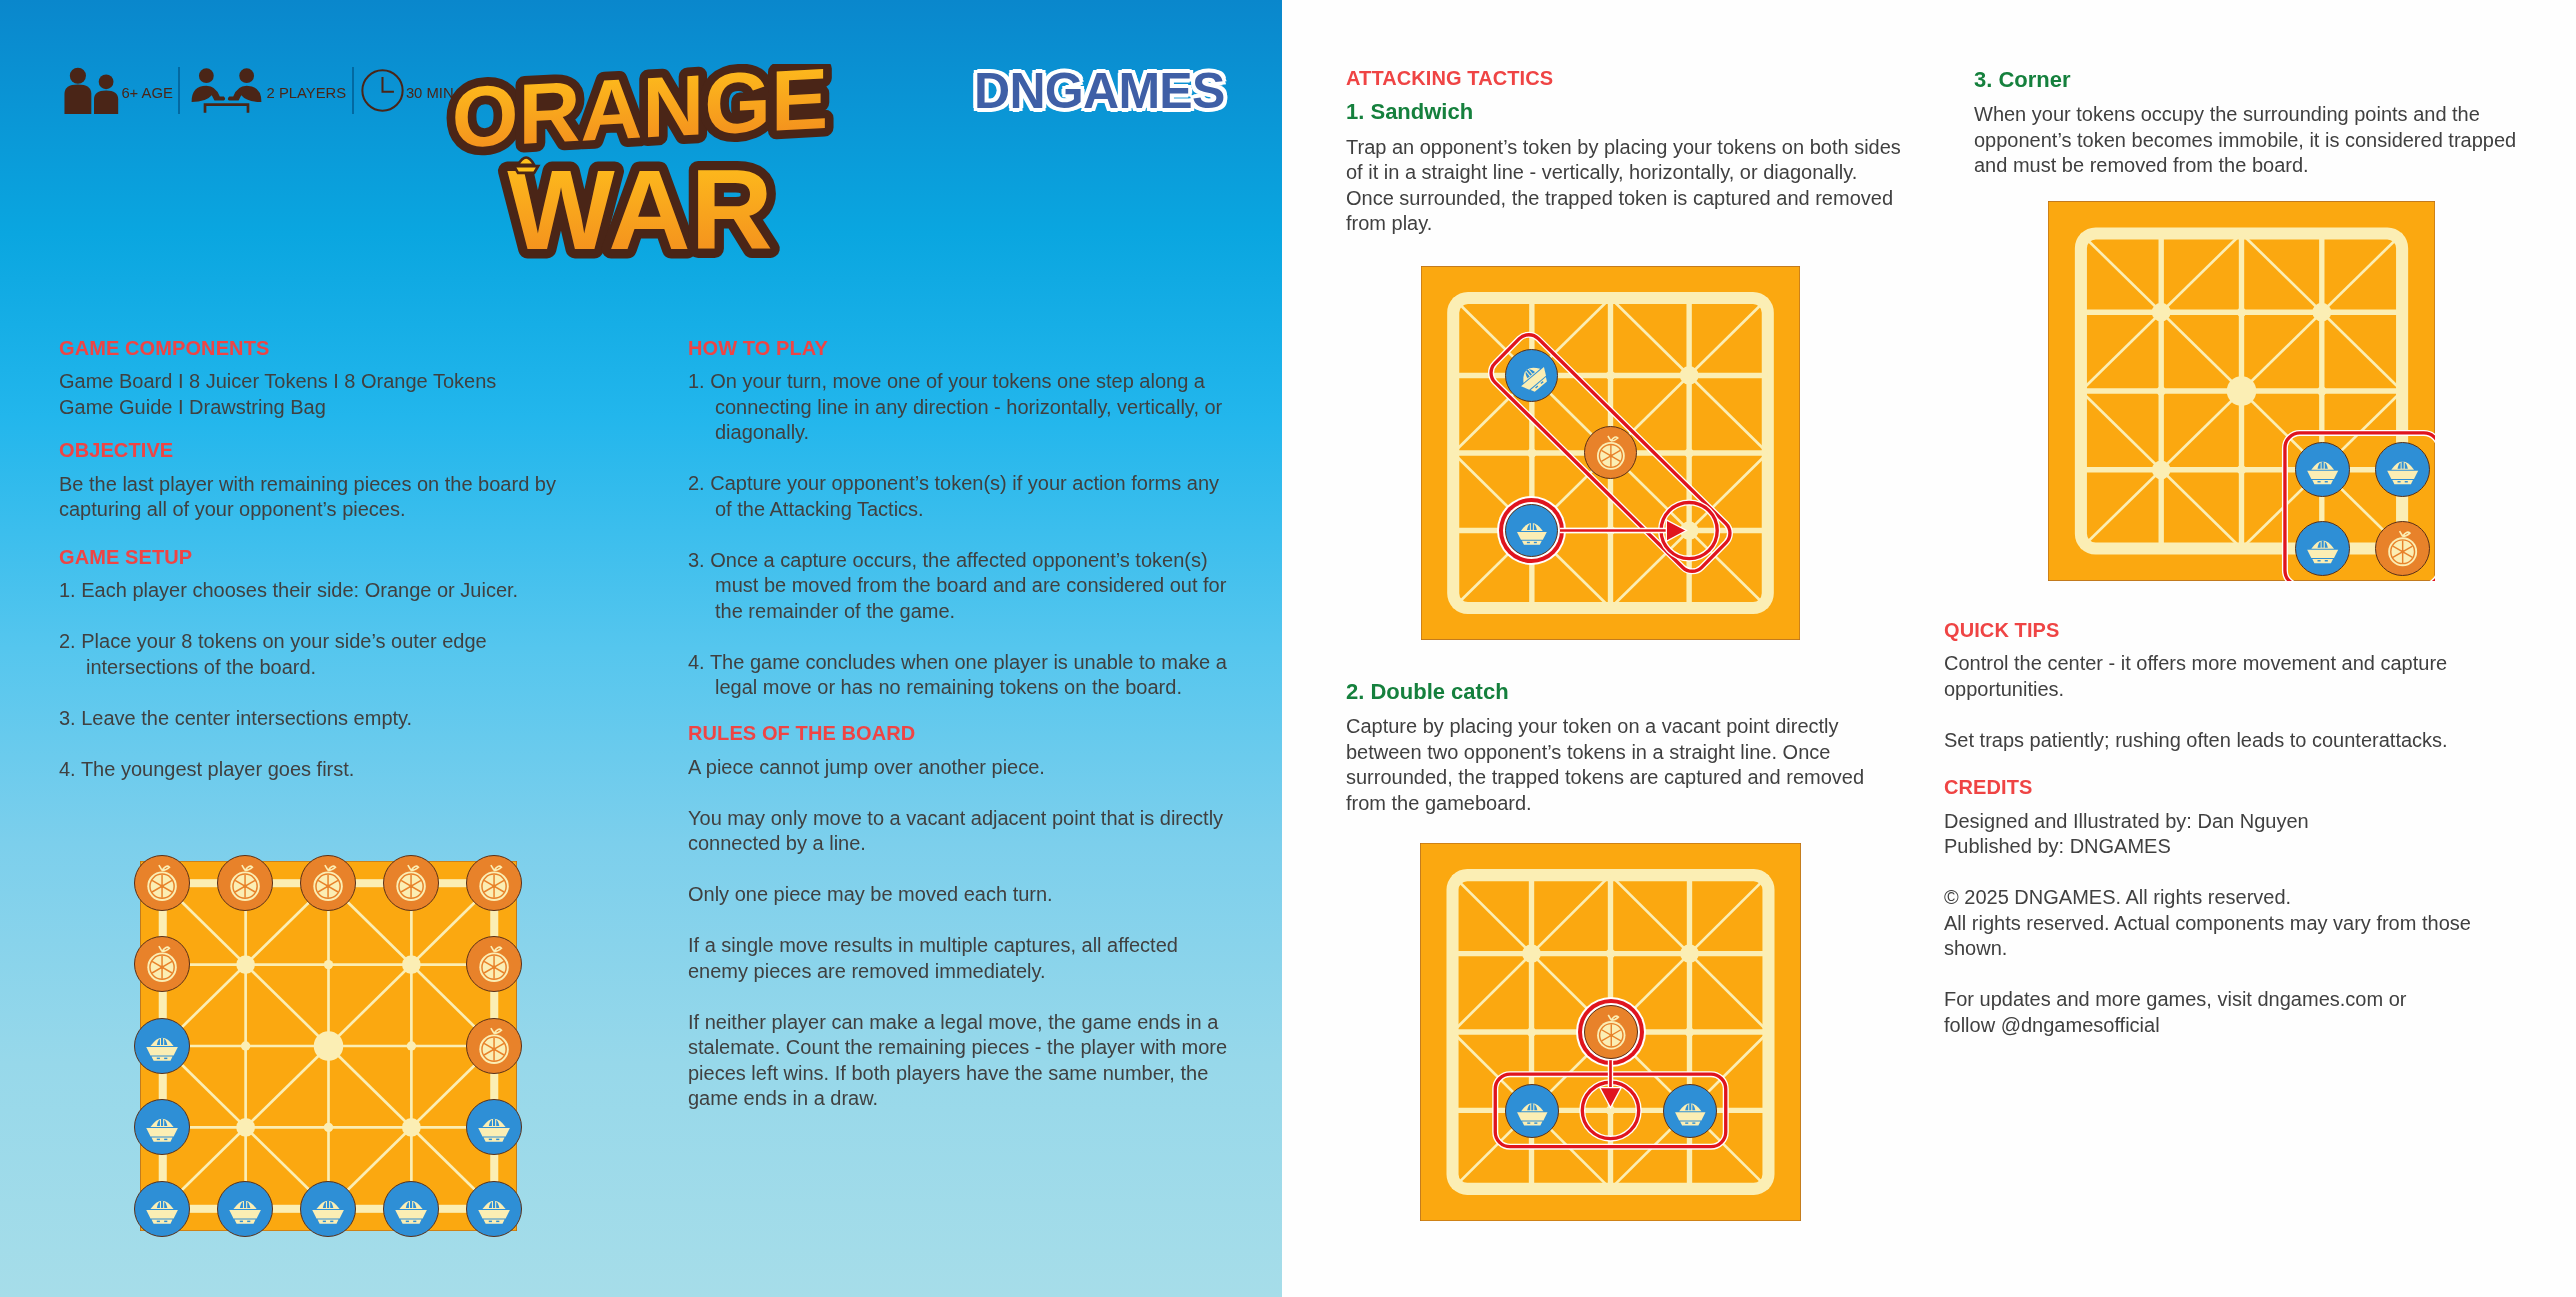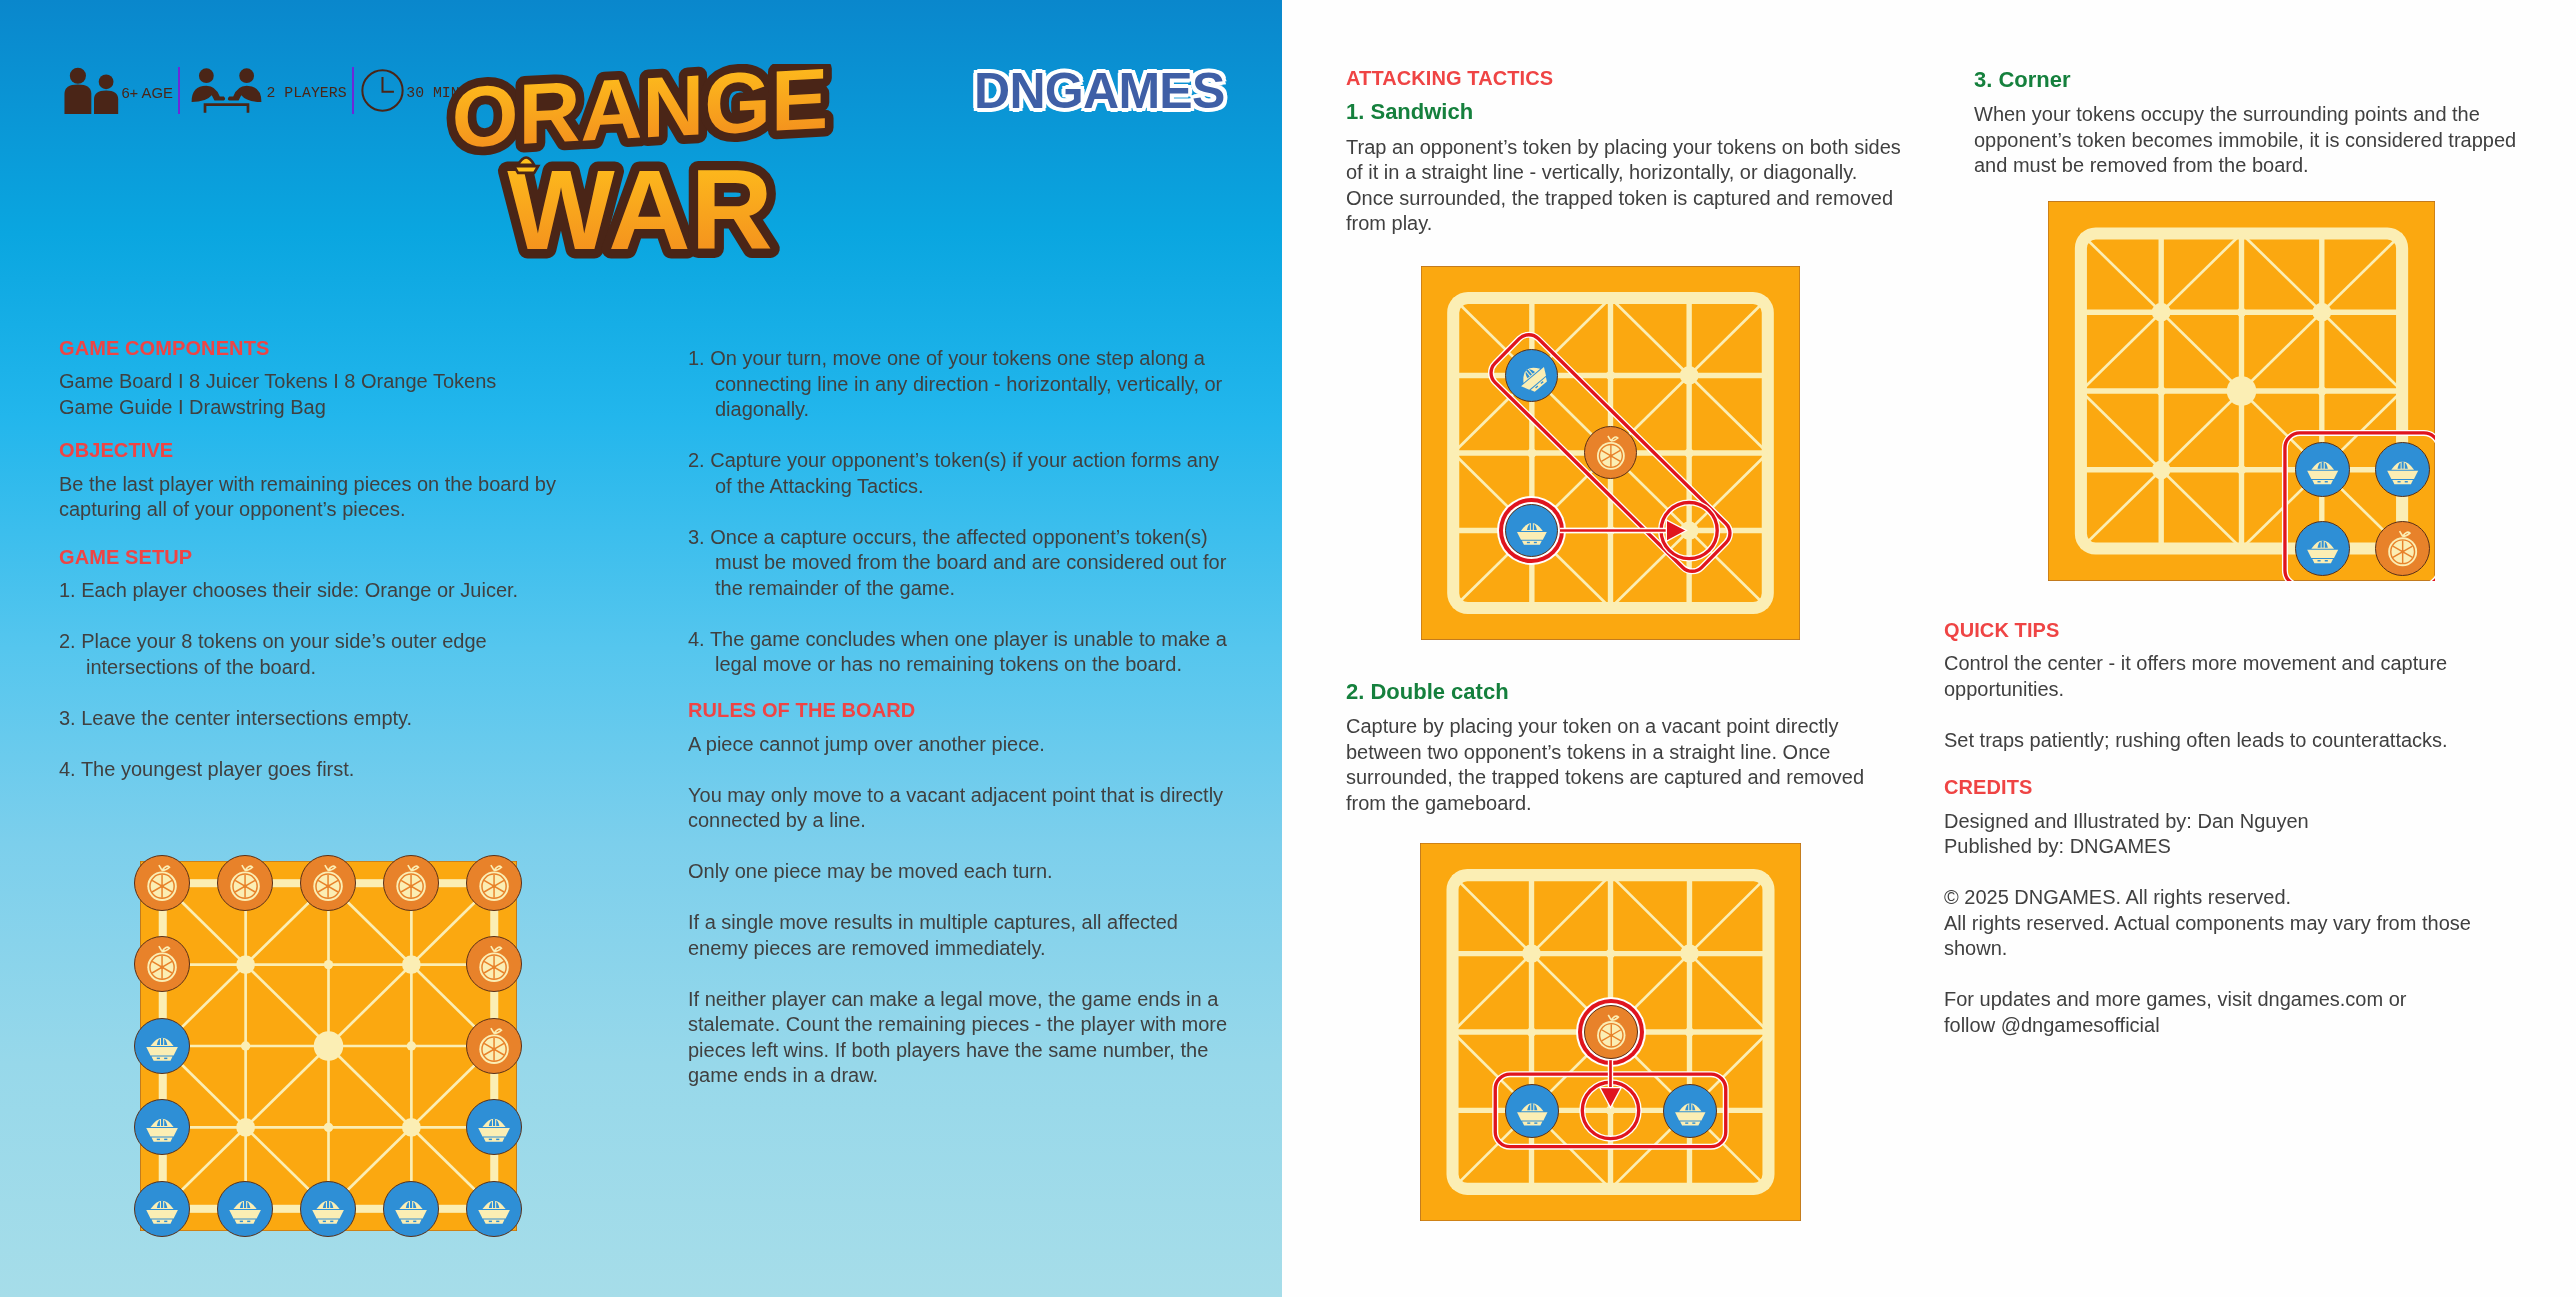--- a/index.html
+++ b/index.html
@@ -10,21 +10,21 @@
   .right-panel { position: absolute; left: 1282px; top: 0; width: 1294px; height: 1297px; background: #fefefe; }
   .abs { position: absolute; }
   h2 { font-weight: 700; font-size: 20px; letter-spacing: 0.1px; color: #ef4444; }
   h3 { font-weight: 700; font-size: 22px; color: #15803d; }
   p, li { font-size: 20px; line-height: 25.5px; color: #404040; }
   ol { list-style: none; }
   ol li { padding-left: 27px; text-indent: -27px; margin-bottom: 25.5px; }
   .para { margin-bottom: 25.5px; }
   .icons { left: 58px; top: 67px; display: flex; align-items: flex-start; }
   .icon-block { display: flex; flex-direction: row; align-items: center; padding: 0 5.4px; }
-  .icon-block + .icon-block { border-left: 2px solid #6d28d9; font-family: Liberation Mono, monospace; }
+  .icon-block + .icon-block { border-left: 2px solid #0369a1; }
   .icon-label { font-size: 14.8px; color: #4a2517; margin-top: 5.4px; white-space: nowrap; }
   .logo { left: 439px; top: 64px; width: 402px; height: 195px; }
   .brand { left: 974px; top: 62px; font-weight: 900; font-size: 50px; color: #3f5fa6; letter-spacing: -0.7px;
     -webkit-text-stroke: 0px; text-shadow: -3.4px -3.4px 0 #fff, 3.4px -3.4px 0 #fff, -3.4px 3.4px 0 #fff, 3.4px 3.4px 0 #fff, 0 4px 0 #fff, 0 -4px 0 #fff, 4px 0 0 #fff, -4px 0 0 #fff; text-align: right; }
   .board { position: absolute; }
   .token { position: absolute; border-radius: 50%; border: 1.3px solid #5a3018; display: flex; align-items: center; justify-content: center; }
   .token.orange { background: #e8822a; }
   .token.juicer { background: #2e8fd6; }
   .token svg { width: 78%; height: 78%; }
 </style>
@@ -88,20 +88,21 @@
   <h2 style="margin-top:23px">GAME SETUP</h2>
   <ol style="margin-top:9.4px; width:523px">
     <li>1. Each player chooses their side: Orange or Juicer.</li>
     <li>2. Place your 8 tokens on your side’s outer edge intersections of the board.</li>
     <li>3. Leave the center intersections empty.</li>
     <li>4. The youngest player goes first.</li>
   </ol>
 </div>
 
 <div class="abs" style="left:688px; top:337px; width:550px;">
+  <h2>HOW TO PLAY</h2>
   <ol style="margin-top:9.4px; width:543px">
     <li>1. On your turn, move one of your tokens one step along a connecting line in any direction - horizontally, vertically, or diagonally.</li>
     <li>2. Capture your opponent’s token(s) if your action forms any of the Attacking Tactics.</li>
     <li>3. Once a capture occurs, the affected opponent’s token(s) must be moved from the board and are considered out for the remainder of the game.</li>
     <li>4. The game concludes when one player is unable to make a legal move or has no remaining tokens on the board.</li>
   </ol>
   <h2 style="margin-top:-4px">RULES OF THE BOARD</h2>
   <div style="margin-top:9.4px; width:543px">
     <p class="para">A piece cannot jump over another piece.</p>
     <p class="para">You may only move to a vacant adjacent point that is directly connected by a line.</p>

